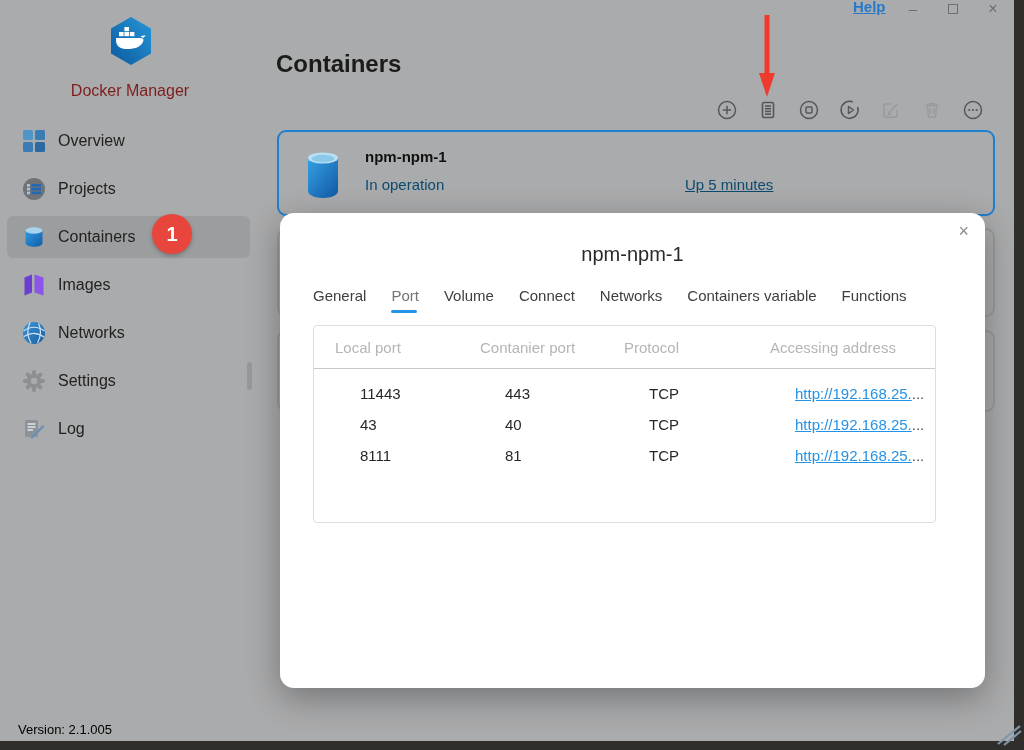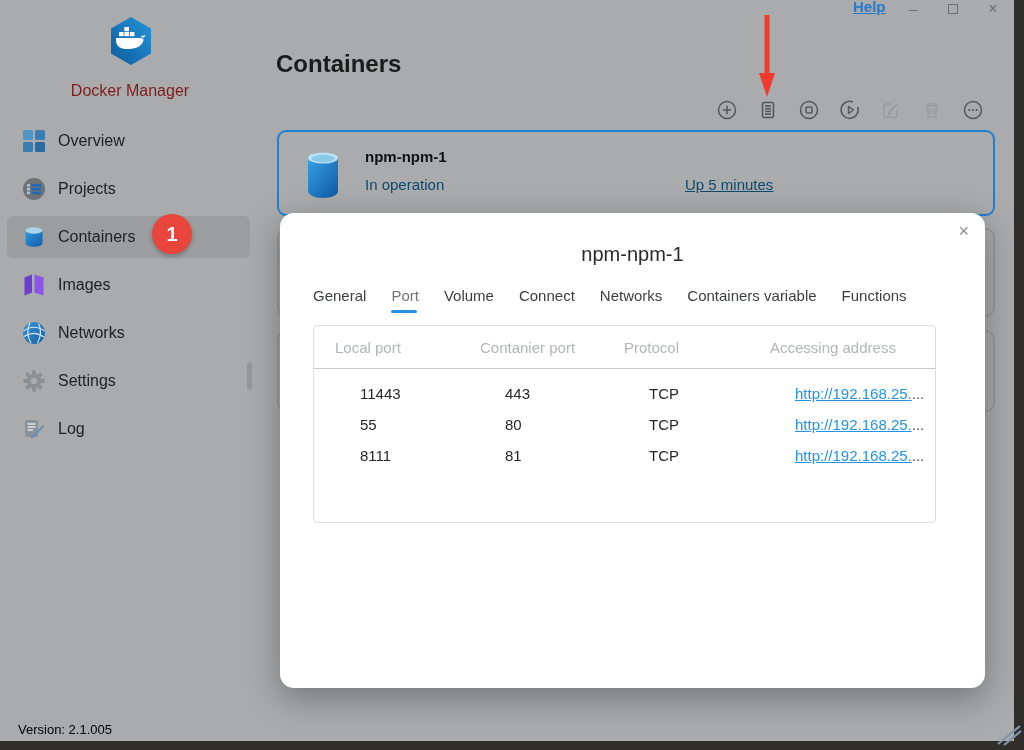--- a/index.html
+++ b/index.html
@@ -287,22 +287,22 @@
         <span class="th">Accessing address</span>
       </div>
       <div class="ptable-body">
         <div class="ptable-row">
           <span class="td">11443</span>
           <span class="td">443</span>
           <span class="td">TCP</span>
           <span class="td"><a>http://192.168.25.</a><span class="ell">...</span></span>
         </div>
         <div class="ptable-row">
-          <span class="td">55</span>
-          <span class="td">80</span>
+          <span class="td">43</span>
+          <span class="td">40</span>
           <span class="td">TCP</span>
           <span class="td"><a>http://192.168.25.</a><span class="ell">...</span></span>
         </div>
         <div class="ptable-row">
           <span class="td">8111</span>
           <span class="td">81</span>
           <span class="td">TCP</span>
           <span class="td"><a>http://192.168.25.</a><span class="ell">...</span></span>
         </div>
       </div>

